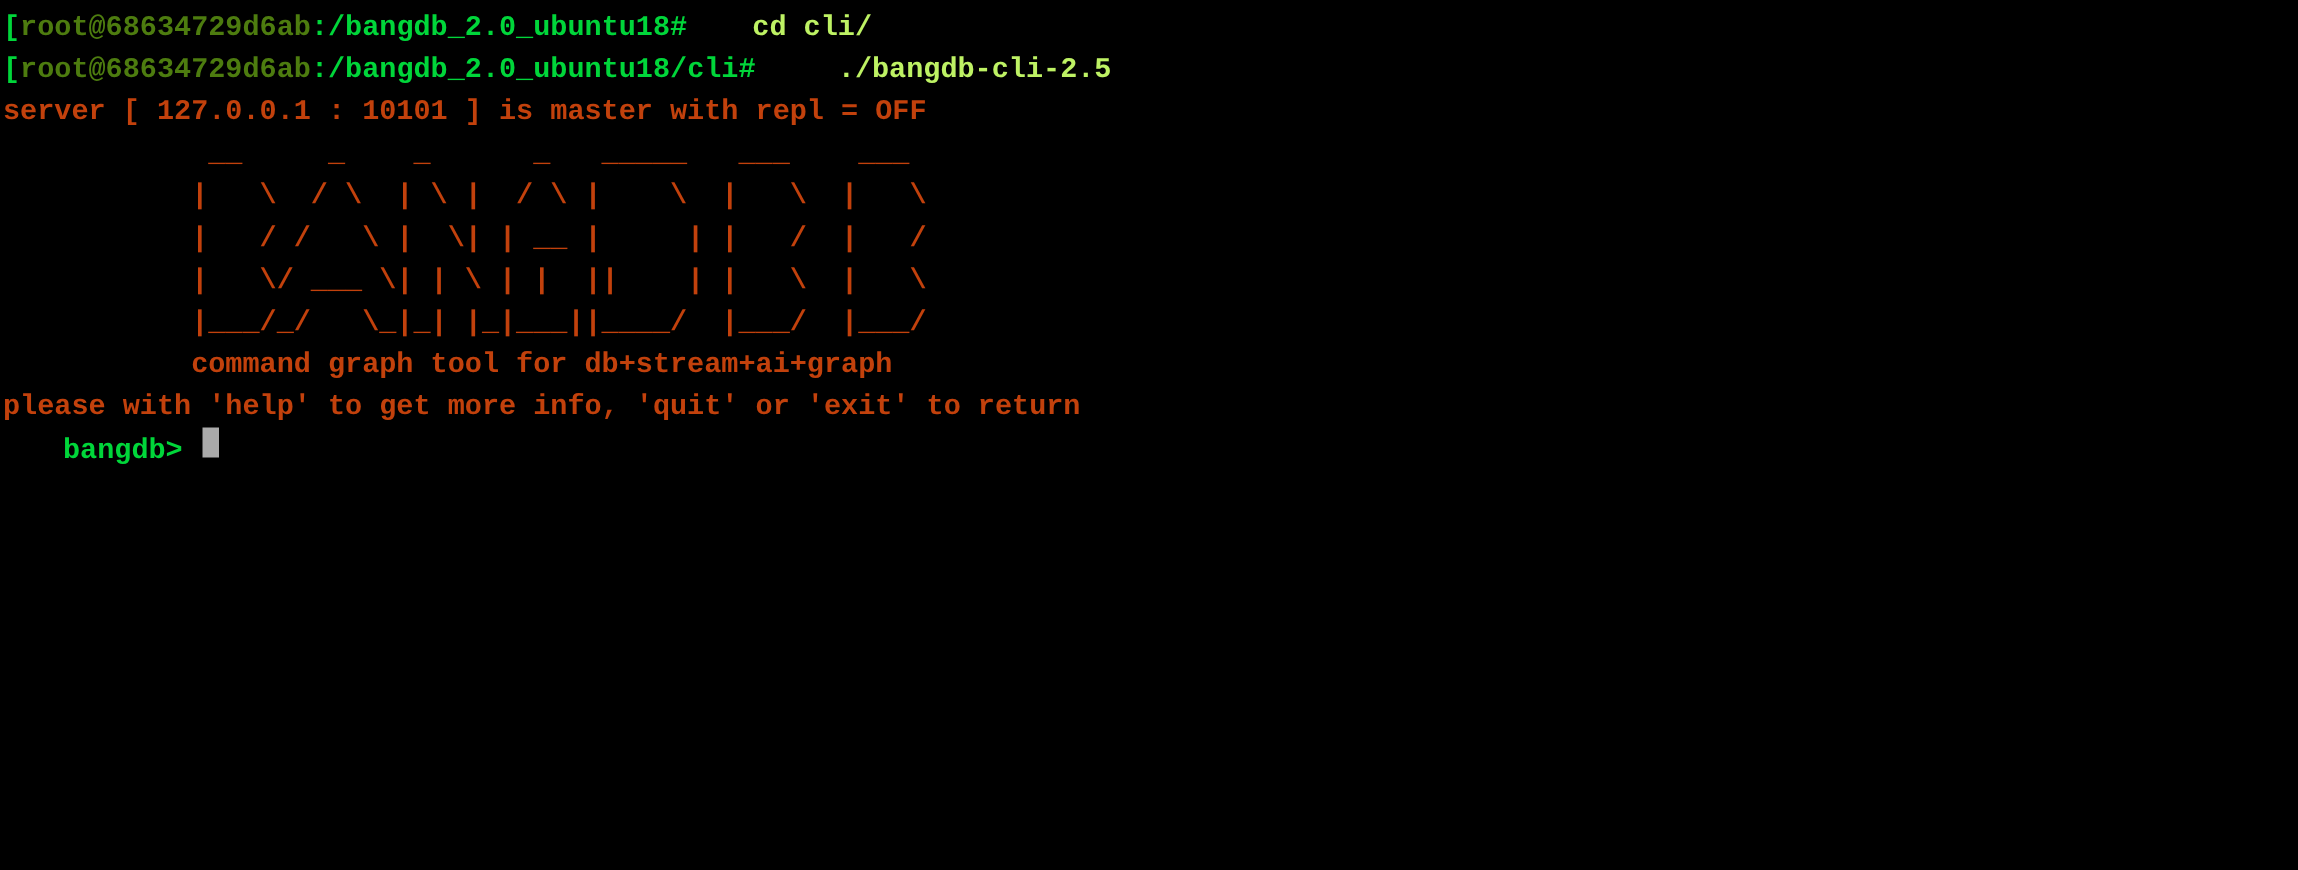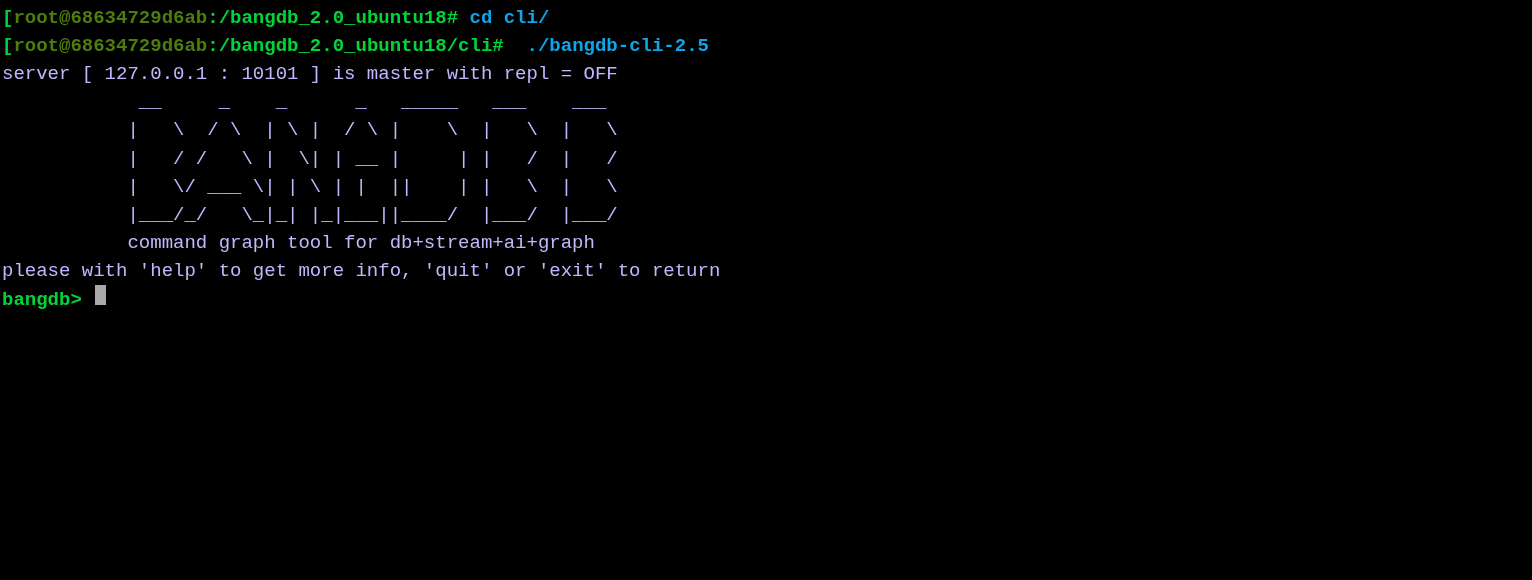--- a/index.html
+++ b/index.html
@@ -28,38 +28,40 @@
     .prompt-user-host {
       color: #4d7c0f;
     }
     .prompt-path {
       color: #00d63a;
     }
     .prompt-hash {
       color: #00d63a;
     }
     .command {
-      color: #0ea5e9;
+      color: #bef264;
+      margin-left: 32px;
     }
     .output {
-      color: #c4b5fd;
+      color: #c2410c;
       white-space: pre;
-      font-weight: normal;
+      font-weight: bold;
     }
     .cursor {
       display: inline-block;
       width: 11px;
       height: 20px;
       background-color: #aaaaaa;
       vertical-align: text-bottom;
       margin-left: 2px;
     }
     .prompt-line {
       display: flex;
       align-items: baseline;
+      margin-left: 40px;
     }
   </style>
 </head>
 <body>
 
 <div class="terminal-line"><span class="prompt-bracket">[</span><span class="prompt-user-host">root@68634729d6ab</span><span class="prompt-path">:</span><span class="prompt-path">/bangdb_2.0_ubuntu18</span><span class="prompt-hash"># </span><span class="command">cd cli/</span></div>
 
 <div class="terminal-line"><span class="prompt-bracket">[</span><span class="prompt-user-host">root@68634729d6ab</span><span class="prompt-path">:</span><span class="prompt-path">/bangdb_2.0_ubuntu18/cli</span><span class="prompt-hash">#  </span><span class="command">./bangdb-cli-2.5</span></div>
 
 <div class="output">server [ 127.0.0.1 : 10101 ] is master with repl = OFF</div>

